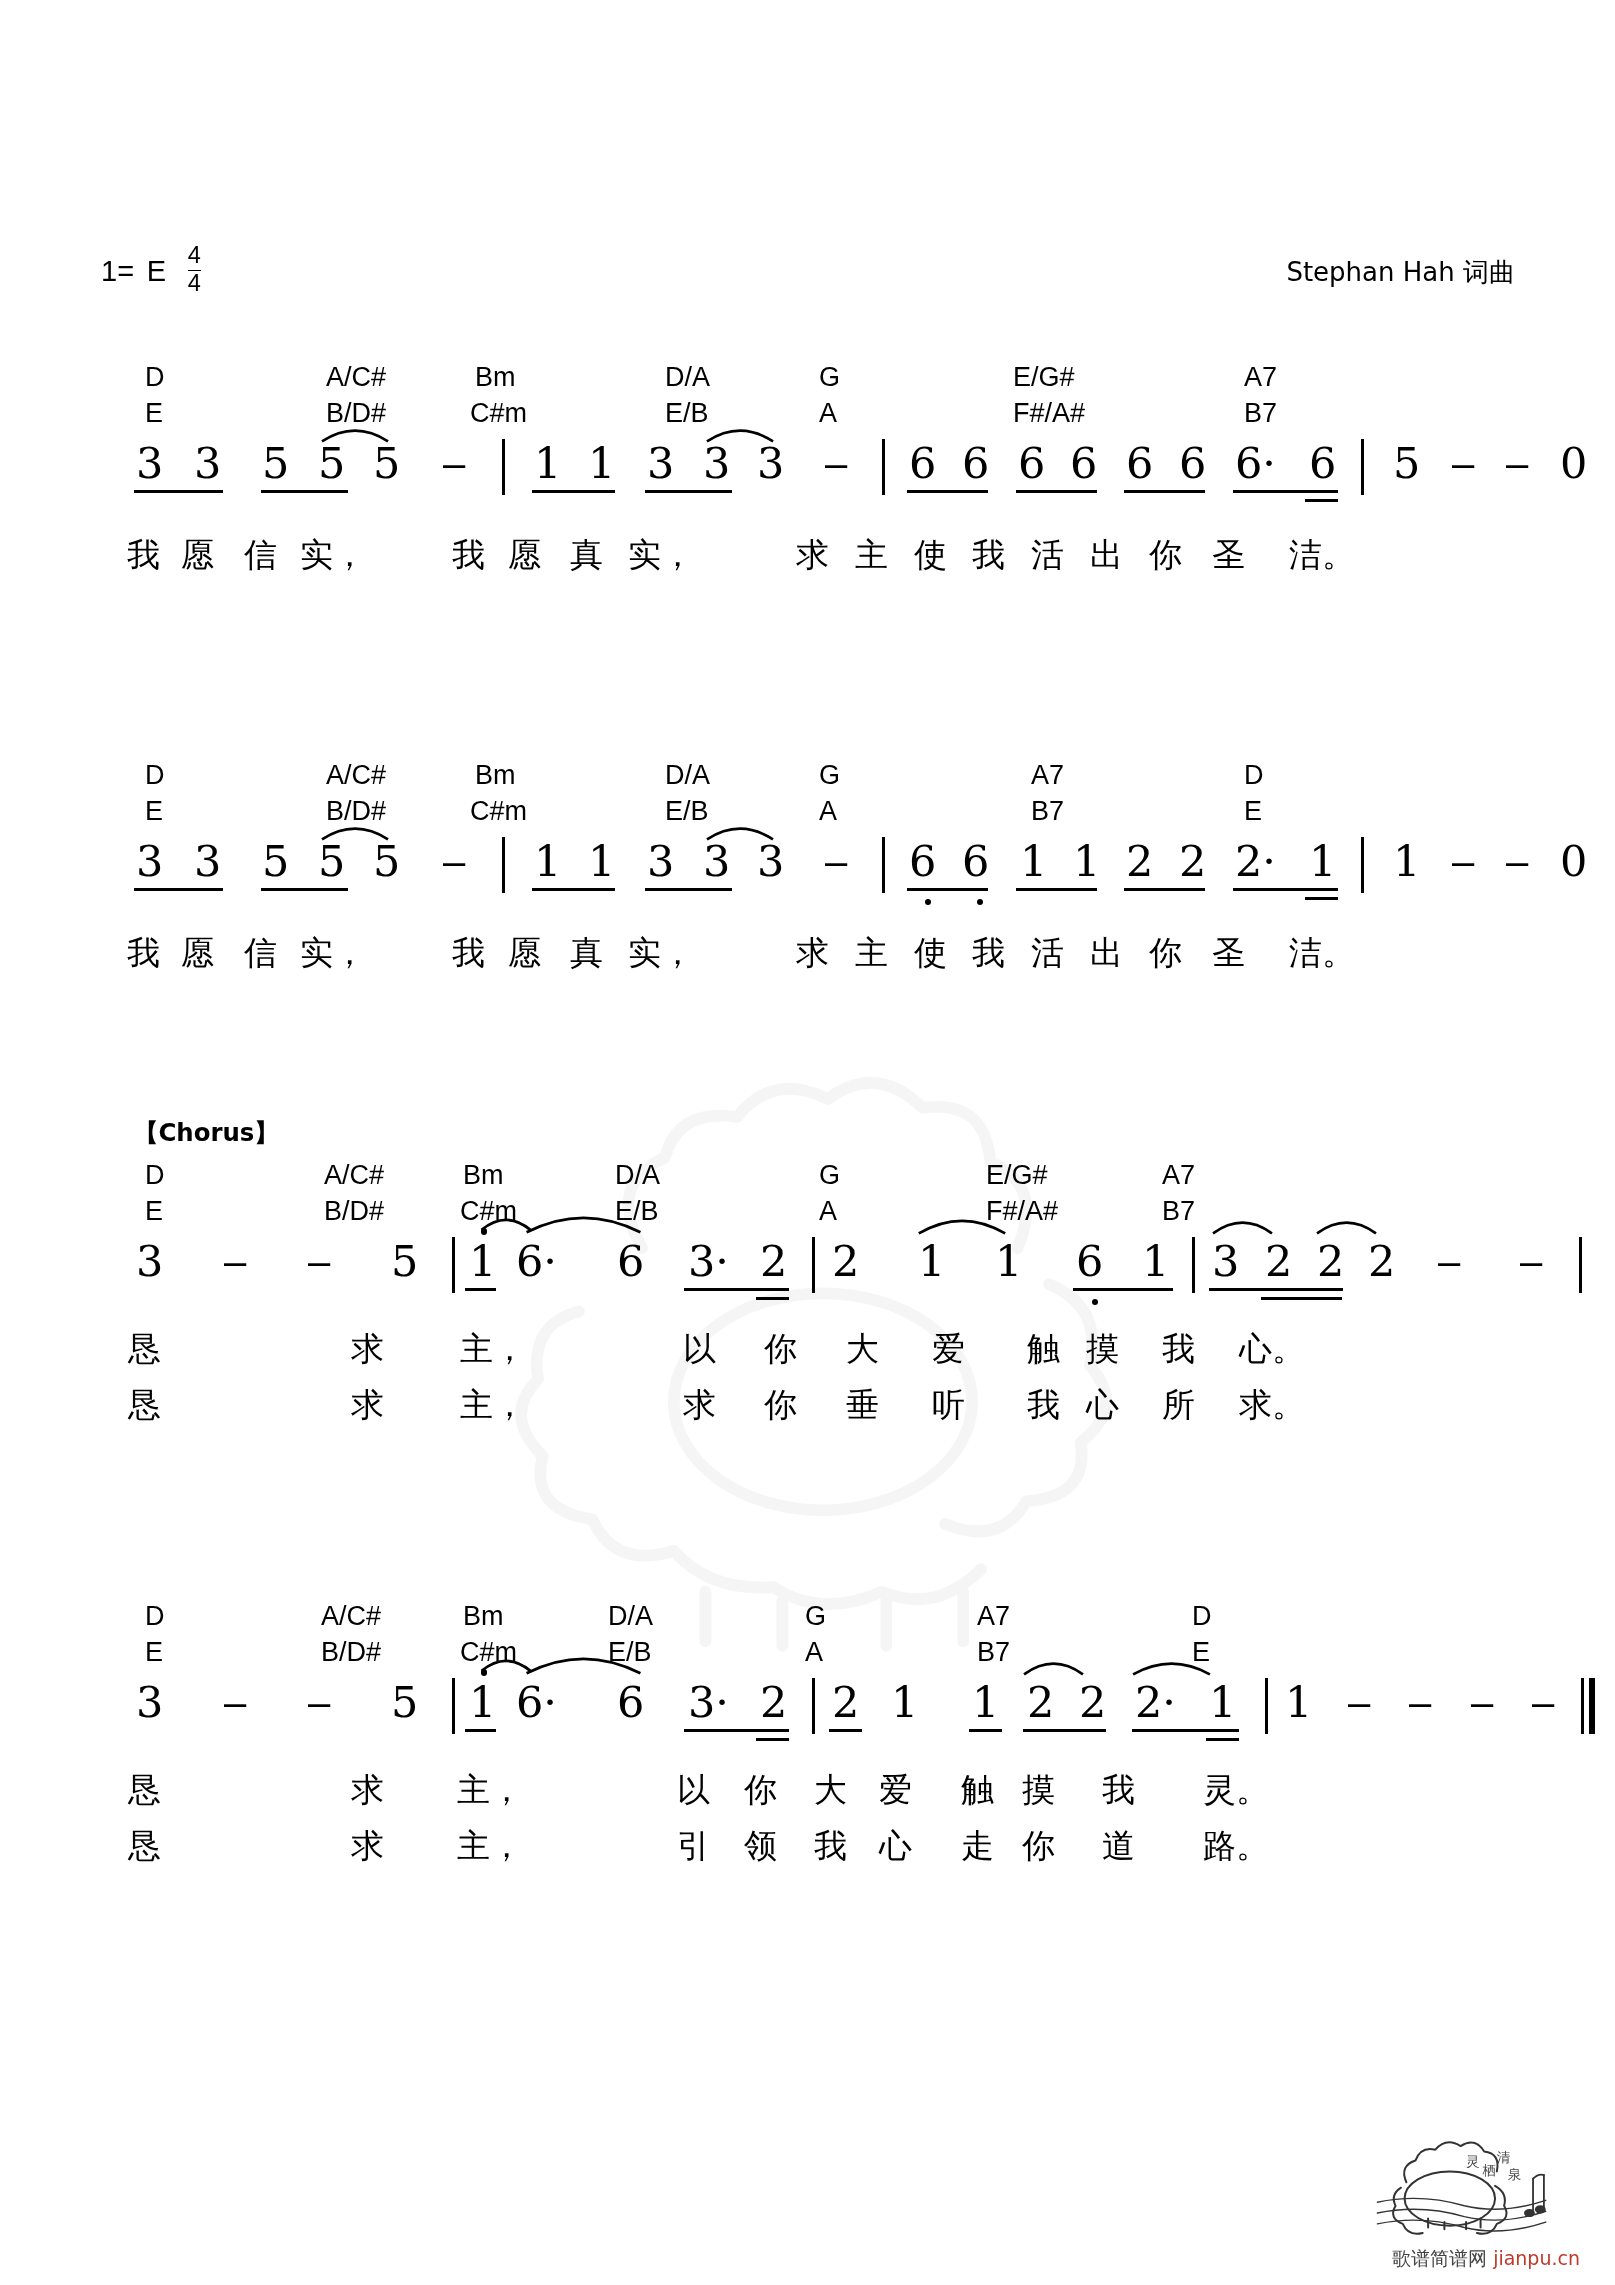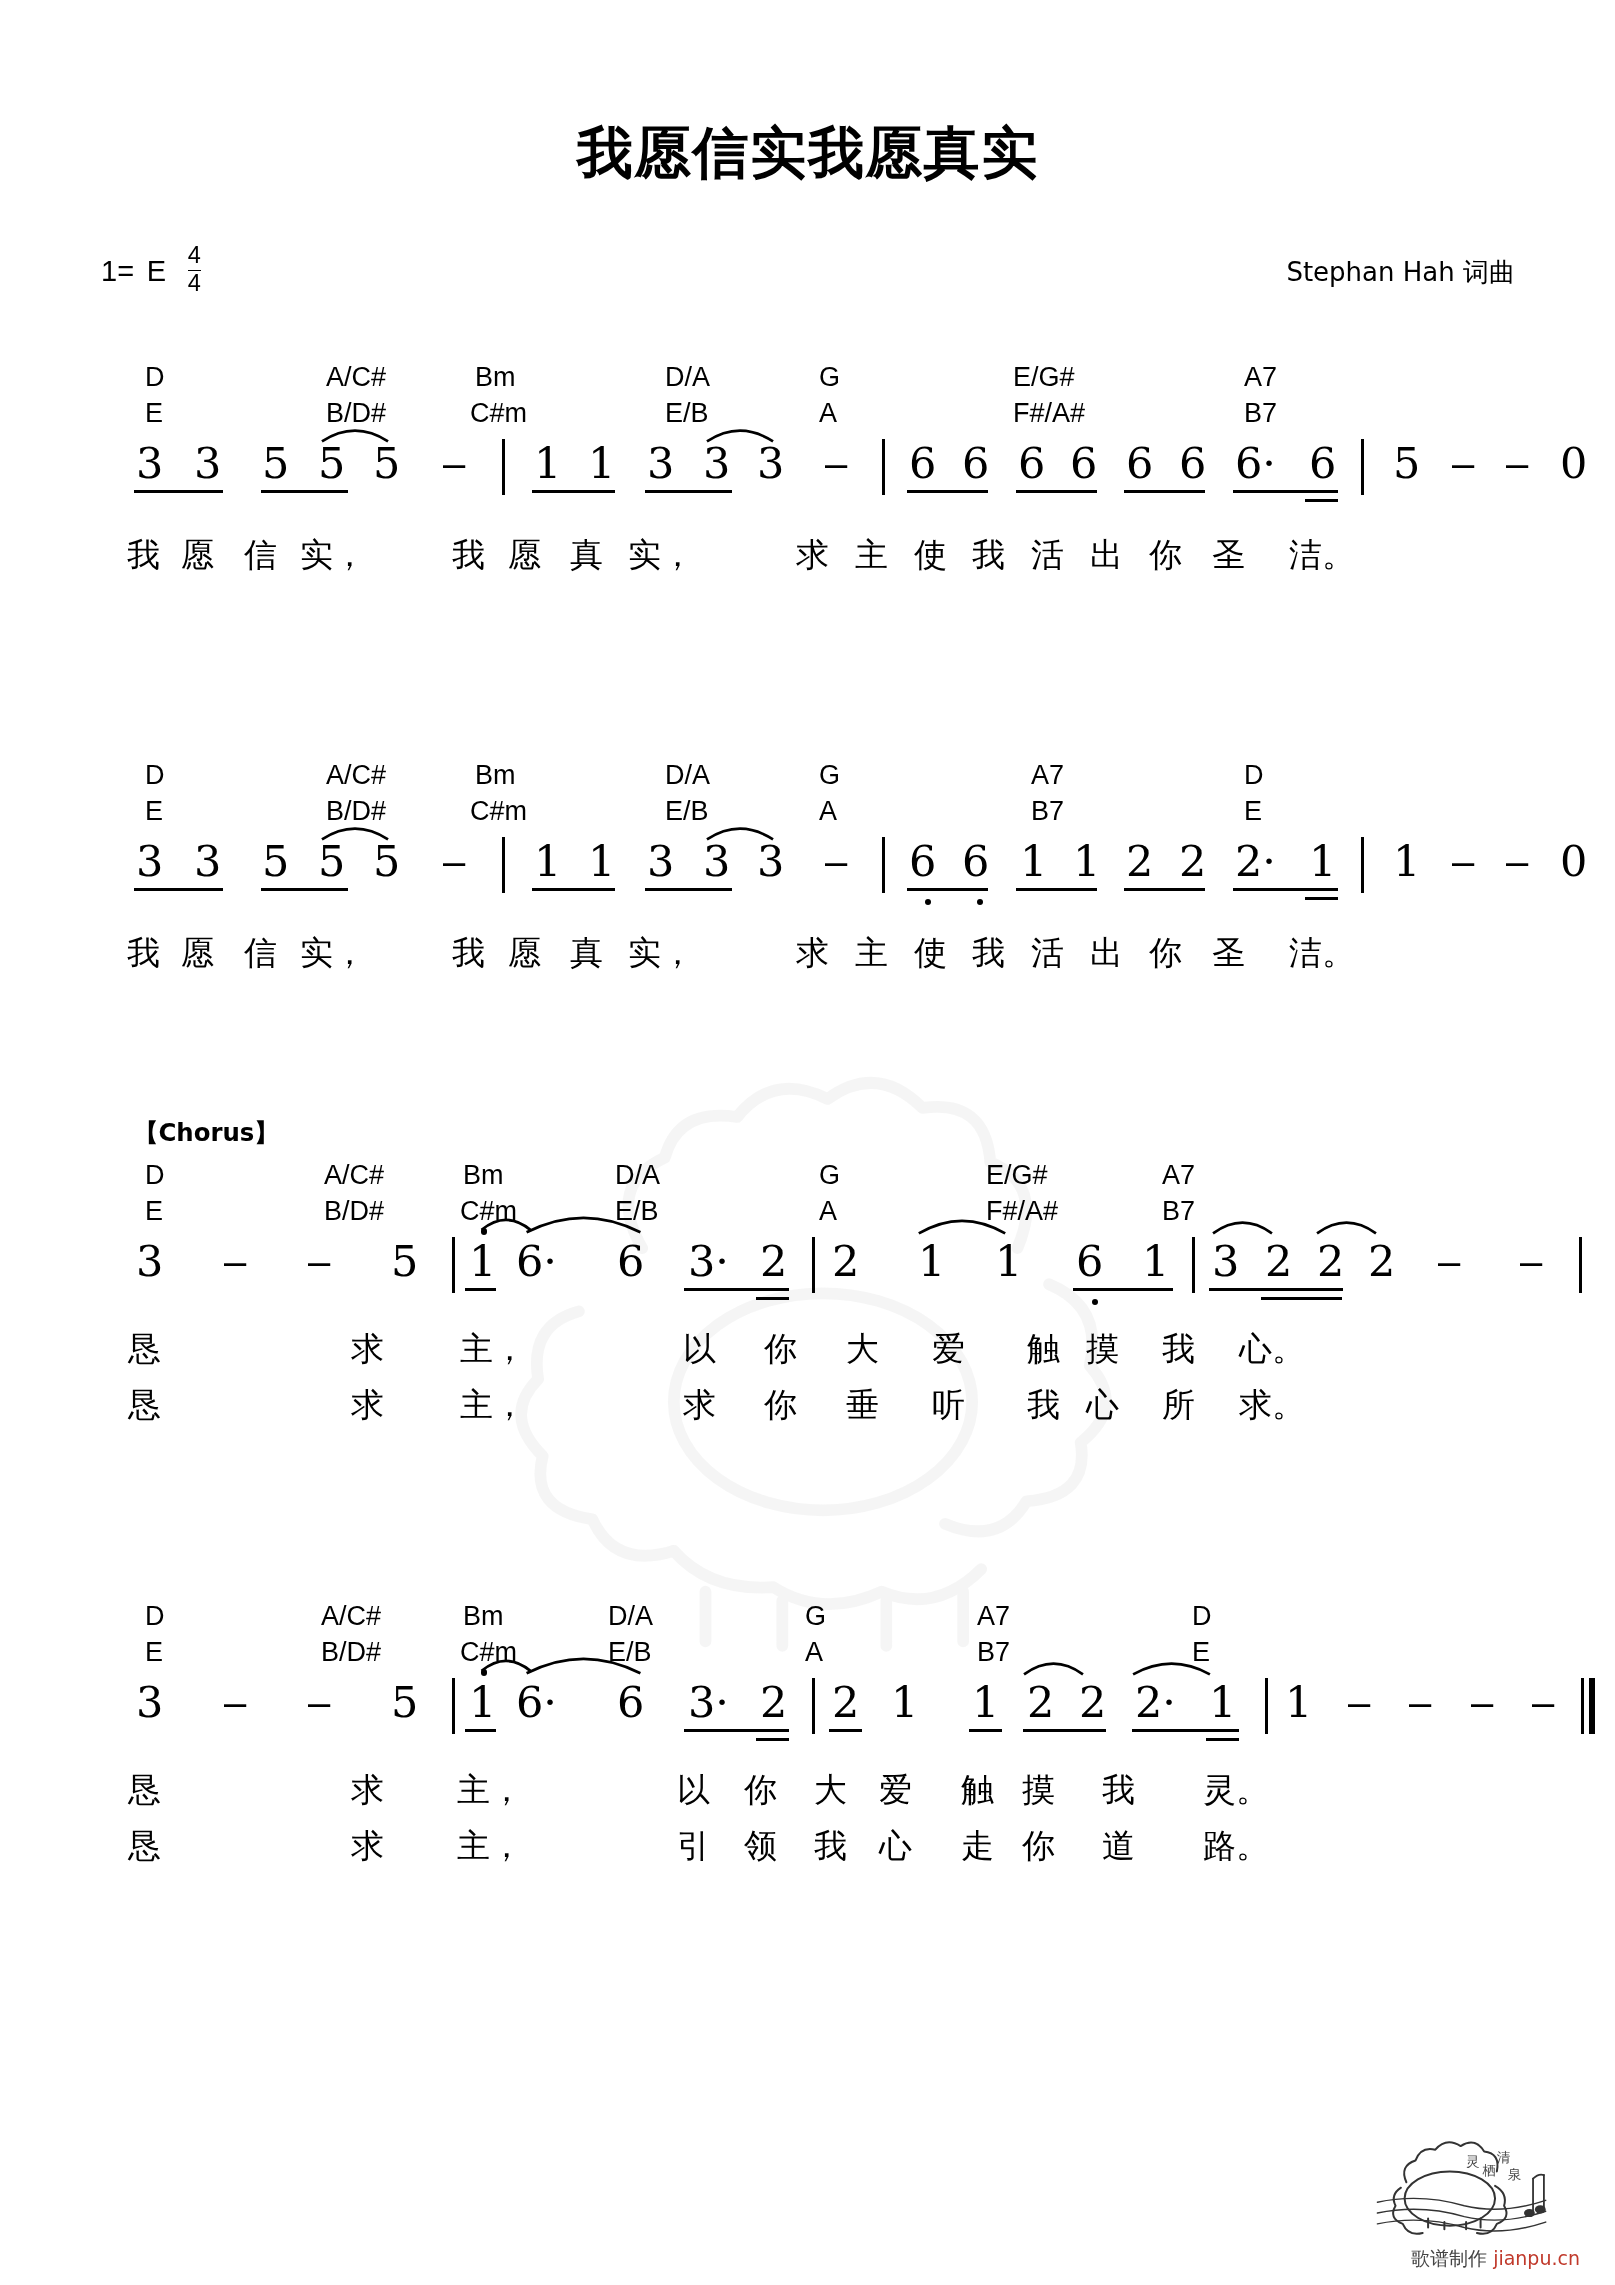--- a/index.html
+++ b/index.html
@@ -120,21 +120,20 @@
     <svg viewBox="0 0 900 720" fill="none" stroke="#ececec" stroke-width="13" stroke-linecap="round" stroke-linejoin="round">
       <path d="M250 260 q-40 -70 25 -100 q15 -55 80 -45 q40 -50 100 -20 q55 -40 105 10 q70 -10 75 60 q60 25 30 95"></path>
       <path d="M180 330 q-55 15 -45 75 q-40 40 5 85 q-15 60 55 70 q25 55 90 35"></path>
       <path d="M700 300 q60 25 45 90 q40 45 -10 85 q10 60 -60 65 q-30 50 -90 25"></path>
       <path d="M285 595 q40 45 110 40 q55 35 120 5 q60 25 110 -25"></path>
       <ellipse cx="450" cy="430" rx="165" ry="120"></ellipse>
       <path d="M320 640 v55 M405 650 v50 M520 650 v50 M605 640 v55"></path>
     </svg>
   </div>
 
-  <div class="title">我愿信实我愿真实</div>
 
   <div class="keysig">
     <span class="eq">1=</span>
     <span class="keyletter">E</span>
     <span class="meter">
       <span class="num">4</span>
       <span class="den">4</span>
     </span>
   </div>
 
@@ -570,18 +569,18 @@
       <ellipse cx="174" cy="86" rx="6" ry="4.5" fill="#333" stroke="none"></ellipse>
       <ellipse cx="186" cy="82" rx="6" ry="4.5" fill="#333" stroke="none"></ellipse>
       <text x="104" y="34" font-size="15" fill="#444" stroke="none" font-family="DejaVu Sans, sans-serif">灵</text>
       <text x="122" y="44" font-size="15" fill="#444" stroke="none" font-family="DejaVu Sans, sans-serif">栖</text>
       <text x="138" y="30" font-size="15" fill="#444" stroke="none" font-family="DejaVu Sans, sans-serif">清</text>
       <text x="150" y="48" font-size="15" fill="#444" stroke="none" font-family="DejaVu Sans, sans-serif">泉</text>
     </svg>
   </div>
 
   <div class="site">
-    <span>歌谱制作</span>
+    <span>歌谱简谱网</span>
     <span class="dom">jianpu.cn</span>
   </div>
 
 </div>
 
 
 </body></html>

